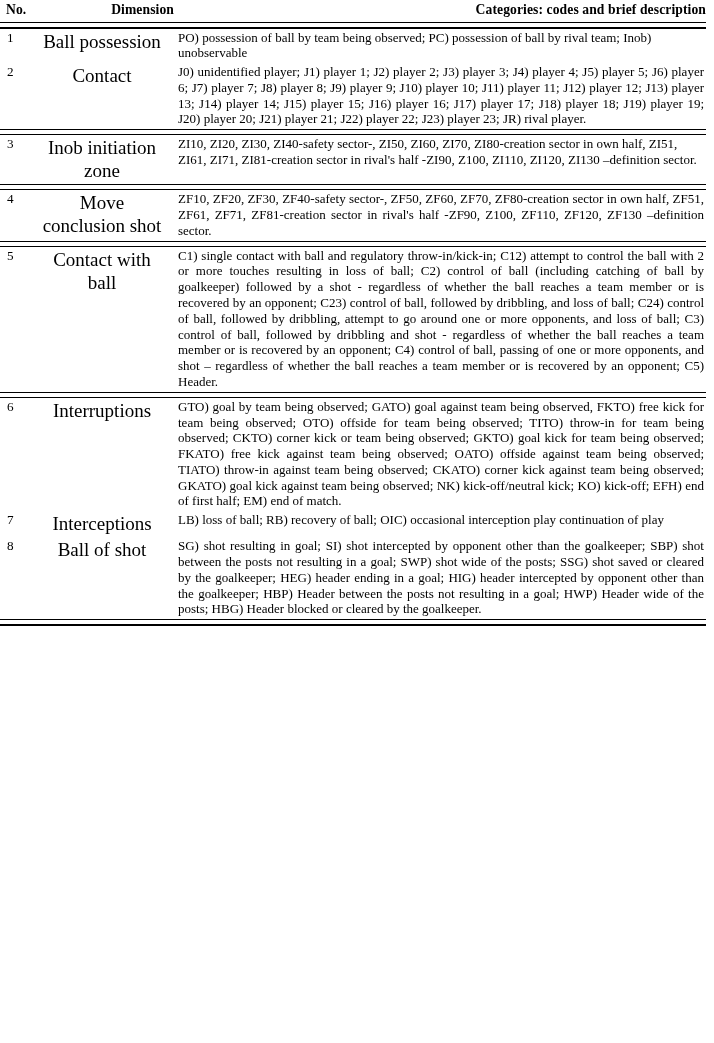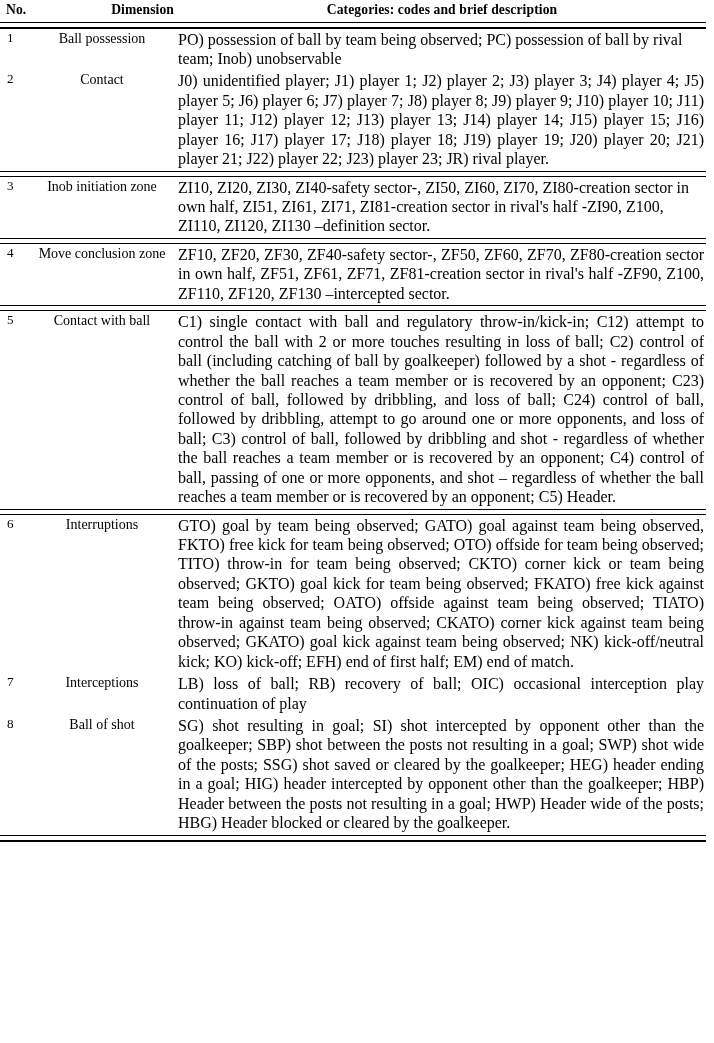--- a/index.html
+++ b/index.html
@@ -42,21 +42,21 @@
   }
   th.h-no {
     text-align: left;
     padding-left: 6px;
   }
   th.h-dim {
     text-align: right;
     padding-left: 6px;
   }
   th.h-cat {
-    text-align: center;
+    text-align: right;
     padding-left: 4px;
   }
   
   tr.rule-head > td {
     padding: 0;
     height: 4px;
     border-top: 1.1px solid #000;
     border-bottom: 2.1px solid #000;
   }
   
@@ -79,27 +79,27 @@
   }
   td.cell-no {
     text-align: left;
     padding-left: 7px;
     font-size: 13.2px;
     white-space: nowrap;
   }
   td.cell-dim {
     text-align: center;
     padding: 1px 8px 2px 4px;
-    font-size: 14px;
+    font-size: 19px;
   }
   td.cell-cat {
     text-align: justify;
     text-justify: inter-word;
     padding: 1px 2px 2px 4px;
-    font-size: 16px;
+    font-size: 13px;
     hyphens: none;
   }
   td.cell-cat.nojustify {
     text-align: left;
   }
 </style>
 </head>
 <body>
 
 <div id="table-wrap">
@@ -140,22 +140,22 @@
         <td class="cell-no">3</td>
         <td class="cell-dim">Inob initiation zone</td>
         <td class="cell-cat nojustify">ZI10, ZI20, ZI30, ZI40-safety sector-, ZI50, ZI60, ZI70, ZI80-creation sector in own half, ZI51, ZI61, ZI71, ZI81-creation sector in rival's half -ZI90, Z100, ZI110, ZI120, ZI130 –definition sector.</td>
       </tr>
       <tr class="rule-row">
           <td colspan="3"></td>
         </tr>
 
       <tr>
         <td class="cell-no">4</td>
-        <td class="cell-dim">Move conclusion zone</td>
-        <td class="cell-cat">ZF10, ZF20, ZF30, ZF40-safety sector-, ZF50, ZF60, ZF70, ZF80-creation sector in own half, ZF51, ZF61, ZF71, ZF81-creation sector in rival's half -ZF90, Z100, ZF110, ZF120, ZF130 –intercepted sector.</td>
+        <td class="cell-dim">Move conclusion shot</td>
+        <td class="cell-cat">ZF10, ZF20, ZF30, ZF40-safety sector-, ZF50, ZF60, ZF70, ZF80-creation sector in own half, ZF51, ZF61, ZF71, ZF81-creation sector in rival's half -ZF90, Z100, ZF110, ZF120, ZF130 –definition sector.</td>
       </tr>
       <tr class="rule-row">
           <td colspan="3"></td>
         </tr>
 
       <tr>
         <td class="cell-no">5</td>
         <td class="cell-dim">Contact with ball</td>
         <td class="cell-cat">C1) single contact with ball and regulatory throw-in/kick-in; C12) attempt to control the ball with 2 or more touches resulting in loss of ball; C2) control of ball (including catching of ball by goalkeeper) followed by a shot - regardless of whether the ball reaches a team member or is recovered by an opponent; C23) control of ball, followed by dribbling, and loss of ball; C24) control of ball, followed by dribbling, attempt to go around one or more opponents, and loss of ball; C3) control of ball, followed by dribbling and shot - regardless of whether the ball reaches a team member or is recovered by an opponent; C4) control of ball, passing of one or more opponents, and shot – regardless of whether the ball reaches a team member or is recovered by an opponent; C5) Header.</td>
       </tr>

